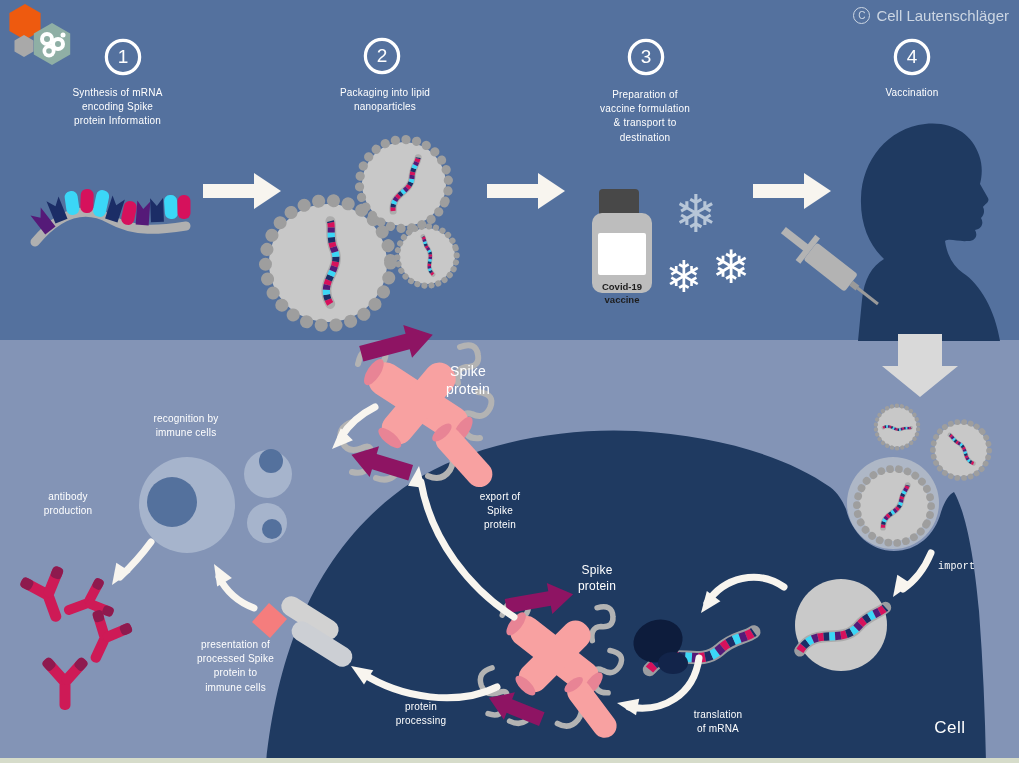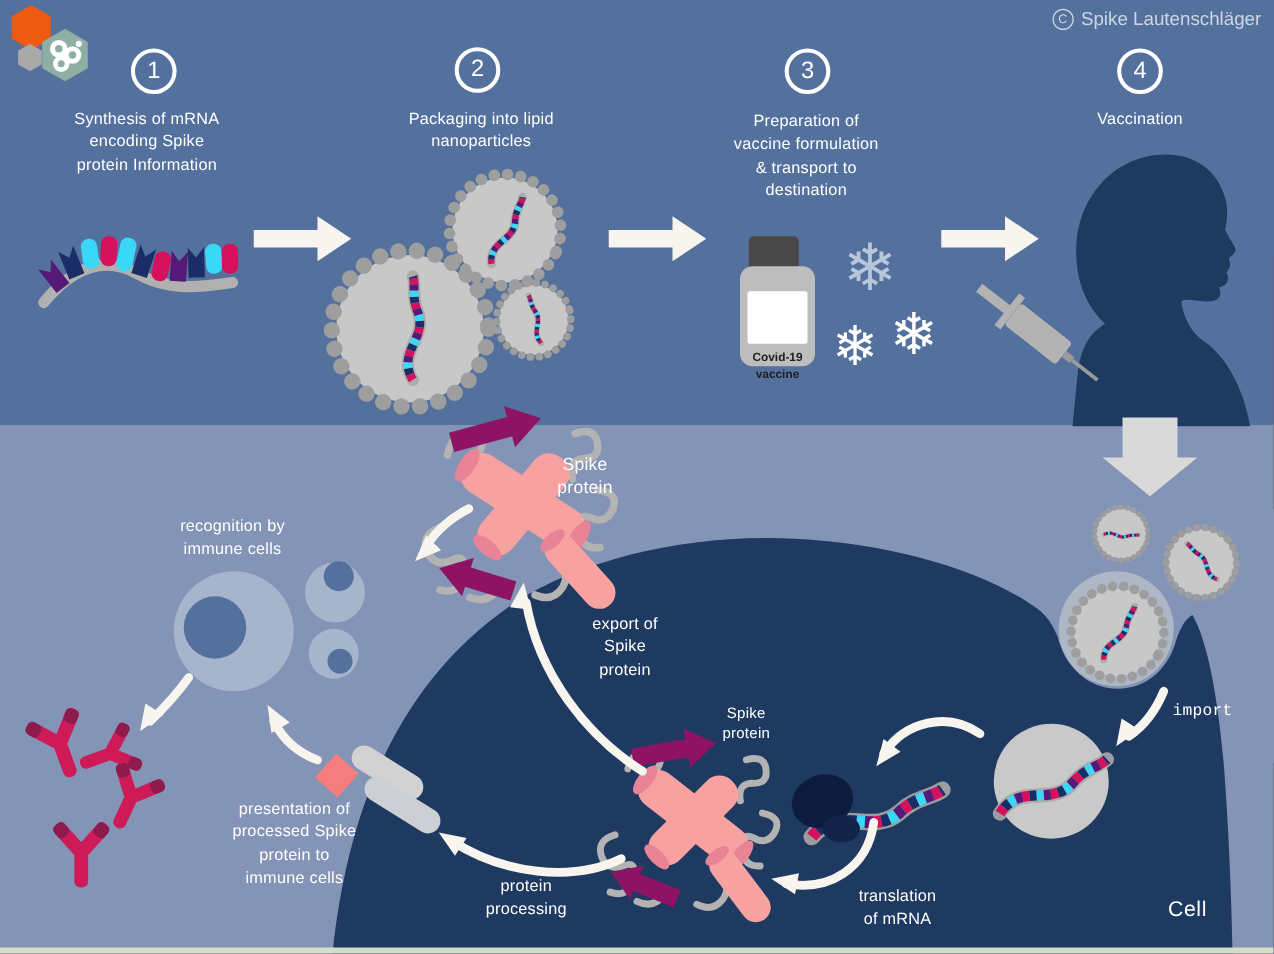--- a/index.html
+++ b/index.html
@@ -3,21 +3,21 @@
 <meta charset="utf-8">
 <style>
   html,body{margin:0;padding:0;background:#333;}
   .canvas{position:relative;width:1019px;height:763px;overflow:hidden;
           font-family:"Liberation Sans",sans-serif;background:#8394b6;}
   .bg-top{position:absolute;left:0;top:0;width:1019px;height:340px;background:#54719e;}
   .bg-bottom{position:absolute;left:0;top:340px;width:1019px;height:423px;background:#8394b6;}
   .bottom-strip{position:absolute;left:0;top:758px;width:1019px;height:5px;background:#d6dcca;}
   svg.scene{position:absolute;left:0;top:0;}
   .label{position:absolute;color:#ffffff;white-space:pre-line;text-align:center;
-         font-size:13px;line-height:1.42;letter-spacing:.2px;}
+         font-size:10px;line-height:1.42;letter-spacing:.2px;}
   .step-num{position:absolute;width:30px;height:30px;border:2.5px solid #fff;border-radius:50%;
             color:#fff;display:flex;align-items:center;justify-content:center;
             font-size:19px;font-weight:400;}
   .copyright{position:absolute;top:7px;right:10px;display:flex;align-items:center;gap:6px;
              color:#ccd6e3;font-size:15px;}
   .c-icon{width:15px;height:15px;border:1.6px solid #ccd6e3;border-radius:50%;
           display:flex;align-items:center;justify-content:center;font-size:10px;line-height:1;}
   .vial-label{position:absolute;left:597px;top:240px;width:50px;color:#1e1e1e;
               font-size:9.5px;font-weight:700;text-align:center;white-space:pre-line;line-height:1.35;margin-top:41px;}
   .spike-label-outer{font-size:14px;line-height:1.3;}
@@ -220,21 +220,21 @@
     <use href="#ah" transform="translate(112,585) rotate(-57)"></use>
     <use href="#ah" transform="translate(214,564) rotate(60)"></use>
     <use href="#ah" transform="translate(351,666) rotate(33)"></use>
     <use href="#ah" transform="translate(617,703) rotate(11)"></use>
     <use href="#ah" transform="translate(701,613) rotate(-53)"></use>
     <use href="#ah" transform="translate(893,597) rotate(-57)"></use>
   </svg>
 
   <div class="copyright">
     <span class="c-icon">C</span>
-    <span>Spike Lautenschläger</span>
+    <span>Cell Lautenschläger</span>
   </div>
 
   <div class="step-num" style="left:106px;top:40px;">1</div>
   <div class="step-num" style="left:365px;top:39px;">2</div>
   <div class="step-num" style="left:629px;top:40px;">3</div>
   <div class="step-num" style="left:895px;top:40px;">4</div>
 
   <div class="label" style="left:25px;top:86px;width:185px;">Synthesis of mRNA
 encoding Spike
 protein Information</div>
@@ -246,20 +246,22 @@
 nanoparticles</div>
   <div class="label" style="left:842px;top:86px;width:140px;">Vaccination</div>
 
   <div class="vial-label">Covid-19
 vaccine</div>
 
   <div class="label spike-label-outer" style="left:436px;top:362px;width:64px;">Spike
 protein</div>
   <div class="label" style="left:106px;top:412px;width:160px;">recognition by
 immune cells</div>
+  <div class="label" style="left:6px;top:490px;width:124px;">antibody
+production</div>
   <div class="label" style="left:452px;top:490px;width:96px;">export of
 Spike
 protein</div>
   <div class="label" style="left:938px;top:560px;width:64px;text-align:left;font-family:Liberation Mono, monospace;">import</div>
   <div class="label spike-label-inner" style="left:562px;top:563px;width:70px;">Spike
 protein</div>
   <div class="label" style="left:148px;top:638px;width:175px;">presentation of
 processed Spike
 protein to
 immune cells</div>

